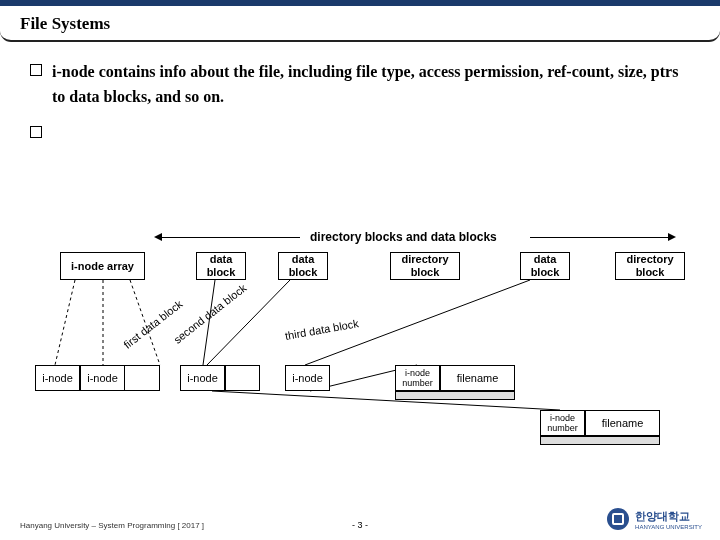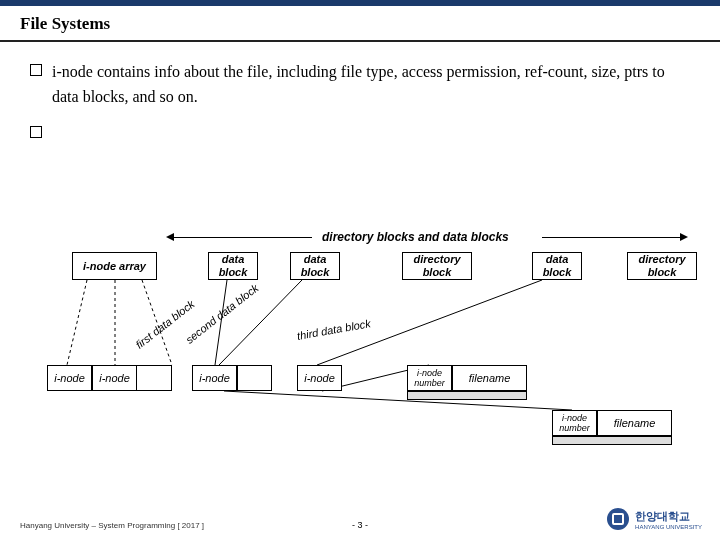--- a/index.html
+++ b/index.html
@@ -2,26 +2,26 @@
 <html><head>
 <meta charset="utf-8">
 <style>
   * { box-sizing: border-box; margin: 0; padding: 0; }
   body {
     width: 720px; height: 540px;
     font-family: Georgia, 'Times New Roman', serif;
     background: #fff; position: relative; overflow: hidden;
   }
   .topbar { height: 6px; background: #1a3a6b; }
-  .title-wrap { padding: 8px 20px 6px; border-bottom: 2px solid #222; }
+  .title-wrap { padding: 8px 20px 6px; border-bottom: 2px solid #222; border-radius: 11px; }
   .title { font-size: 17px; font-weight: bold; }
   .content { padding: 18px 30px 0; }
-  .bullet { display: flex; gap: 10px; margin-bottom: 12px; font-size: 16px; font-weight: normal; line-height: 1.55; }
+  .bullet { display: flex; gap: 10px; margin-bottom: 12px; font-size: 16px; font-weight: bold; line-height: 1.55; }
   .bullet .sq { width: 12px; height: 12px; border: 1.5px solid #000; margin-top: 4px; flex-shrink: 0; }
-  .dia { position: absolute; left: 12px; top: 230px; width: 572px; height: 260px; font-family: Arial, sans-serif; font-style: italic; }
+  .dia { position: absolute; left: 0; top: 230px; width: 572px; height: 260px; font-family: Arial, sans-serif; }
   .caption { position: absolute; top: 0; left: 310px; font-size: 12px; font-weight: bold; }
   .arrow-line { position: absolute; top: 7px; left: 160px; width: 140px; height: 1px; background: #000; }
   .arrow-line2 { position: absolute; top: 7px; left: 530px; width: 140px; height: 1px; background: #000; }
   .arr-l { position: absolute; top: 3px; left: 154px; width: 0; height: 0; border-top: 4px solid transparent; border-bottom: 4px solid transparent; border-right: 8px solid #000; }
   .arr-r { position: absolute; top: 3px; left: 668px; width: 0; height: 0; border-top: 4px solid transparent; border-bottom: 4px solid transparent; border-left: 8px solid #000; }
   .box { position: absolute; border: 1.5px solid #000; background: #fff; display: flex; align-items: center; justify-content: center; text-align: center; font-size: 11px; line-height: 1.15; }
   .inode-arr { left: 60px; top: 22px; width: 85px; height: 28px; font-weight: bold; }
   .db1 { left: 196px; top: 22px; width: 50px; height: 28px; font-weight: bold; }
   .db2 { left: 278px; top: 22px; width: 50px; height: 28px; font-weight: bold; }
   .dirb1 { left: 390px; top: 22px; width: 70px; height: 28px; font-weight: bold; }

